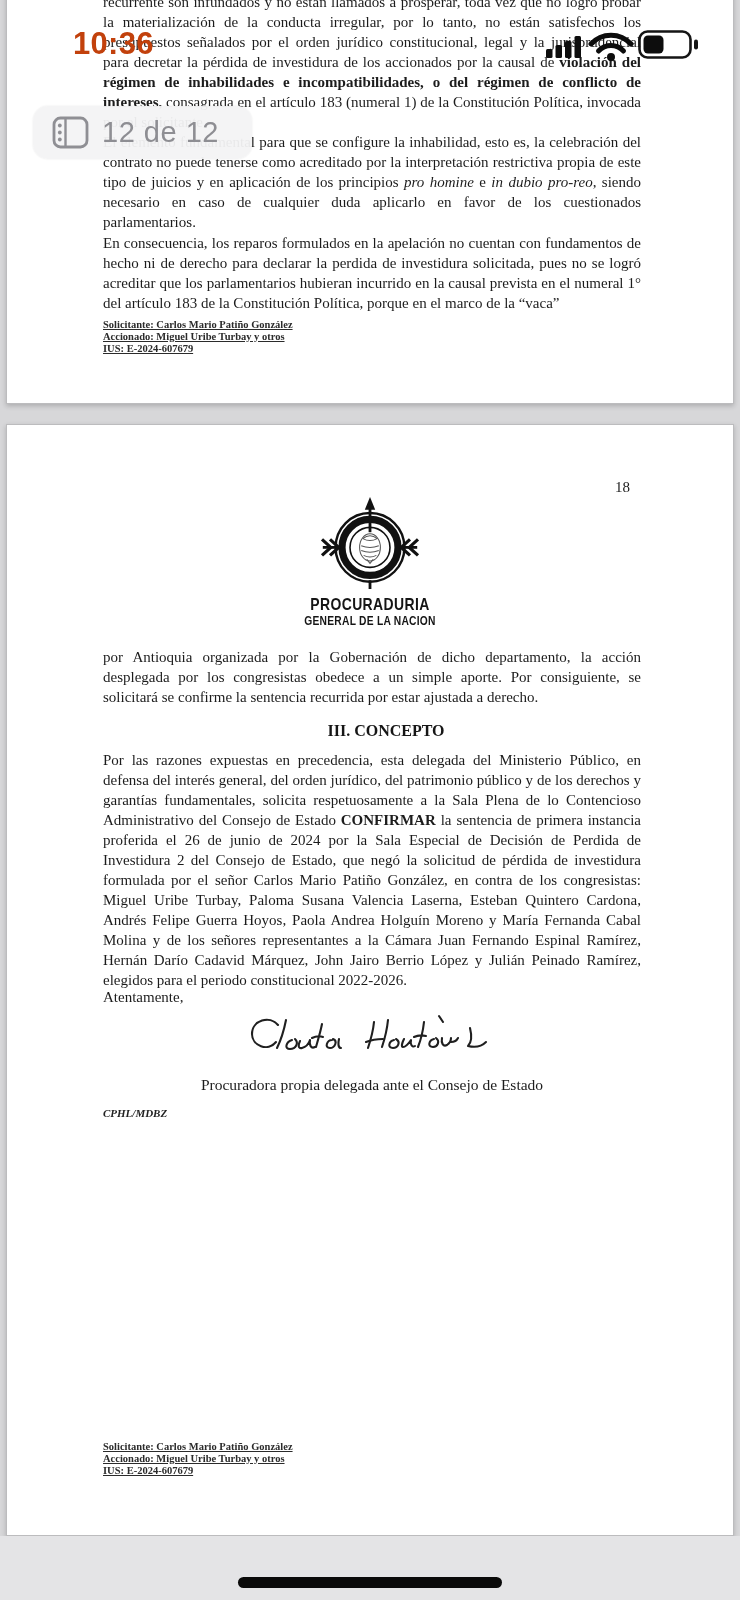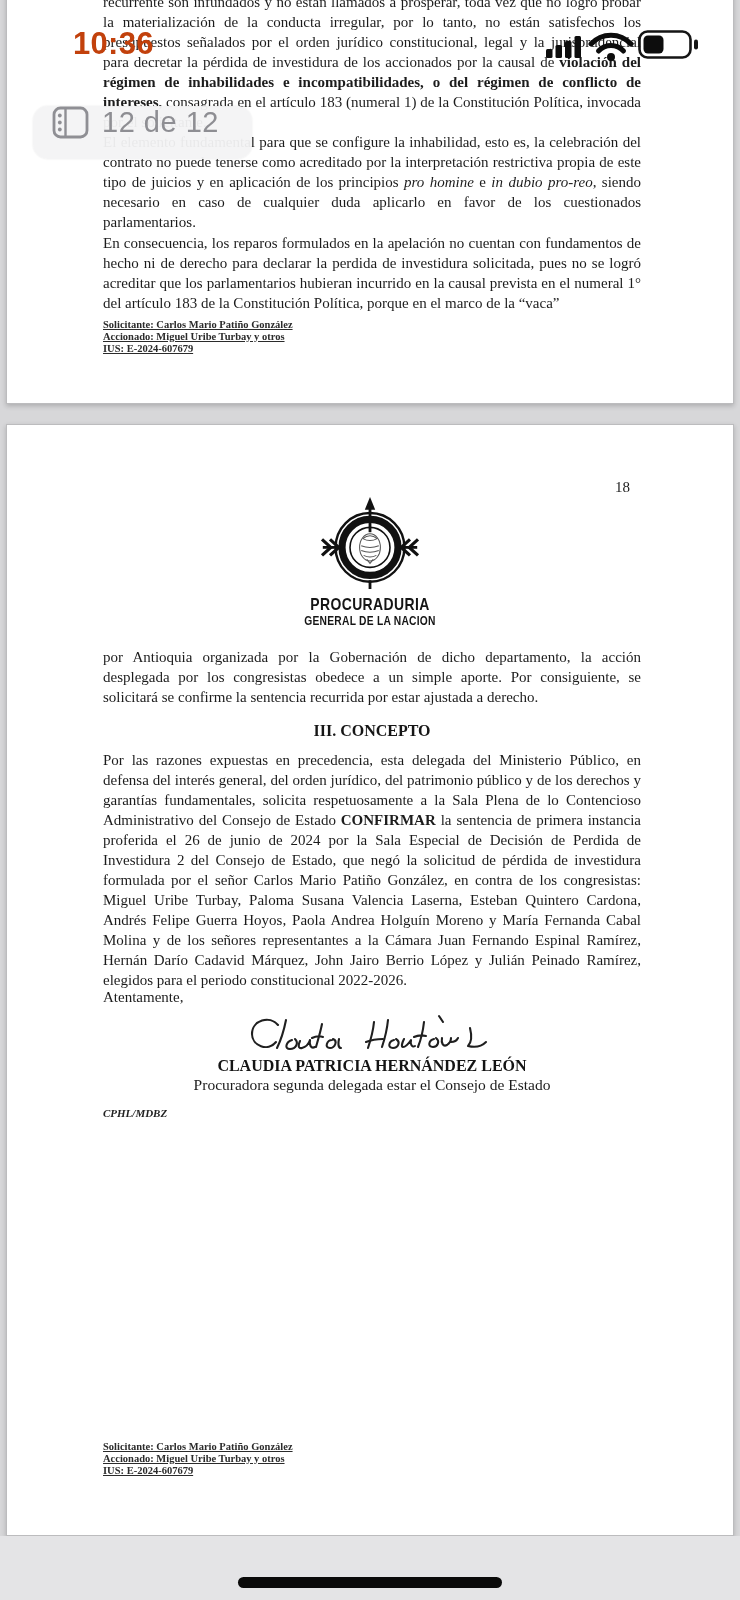--- a/index.html
+++ b/index.html
@@ -23,21 +23,21 @@
 
   .pagenum{position:absolute;right:103px;font-size:15px;color:#1c1c1c;}
 
   
   .logo-wrap{position:absolute;left:50%;transform:translateX(-50%);width:220px;text-align:center;}
   .logo-line1{font-family:"Liberation Sans",sans-serif;font-weight:bold;font-size:17px;
               letter-spacing:.5px;color:#151515;transform:scaleX(.82);margin-top:-2px;}
   .logo-line2{font-family:"Liberation Sans",sans-serif;font-weight:bold;font-size:12.5px;
               letter-spacing:.3px;color:#151515;transform:scaleX(.82);margin-top:-1px;}
 
-  .heading{position:absolute;left:96px;width:538px;text-align:center;font-weight:bold;
+  .heading{position:absolute;left:110px;width:538px;text-align:center;font-weight:bold;
            font-size:16px;color:#161616;}
   .closing{position:absolute;left:96px;font-size:15px;color:#1c1c1c;}
   .sig{position:absolute;left:50%;margin-left:-128px;}
   .sig-name{position:absolute;left:96px;width:538px;text-align:center;font-weight:bold;
             font-size:16px;color:#141414;}
   .sig-title{position:absolute;left:96px;width:538px;text-align:center;
              font-size:15.5px;color:#1c1c1c;}
   .initials{position:absolute;left:96px;font-size:11px;font-weight:600;color:#222;}
 
   
@@ -45,21 +45,21 @@
                font-family:"Liberation Sans",sans-serif;font-weight:bold;
                font-size:31px;letter-spacing:.3px;color:#c2410c;}
   .status-ic{position:absolute;z-index:70;}
   #ic-cell{left:546px;top:36px;}
   #ic-wifi{left:588px;top:31px;}
   #ic-batt{left:638px;top:30px;}
 
   .pill{position:absolute;left:33px;top:106px;width:219px;height:53px;z-index:40;
         background:rgba(243,243,244,0.95);border-radius:15px;
         box-shadow:0 0 2px rgba(0,0,0,0.10);
-        display:flex;padding-left:19px;box-sizing:border-box;}
+        display:flex;align-items:center;padding-left:19px;box-sizing:border-box;}
   .pill-label{font-family:"Liberation Sans",sans-serif;font-size:29px;color:#8e8e93;
               margin-left:13px;letter-spacing:.5px;}
 
   .bottom-bar{position:absolute;left:0;top:1536px;width:740px;height:64px;
               background:#e4e4e6;z-index:8;}
   .home-indicator{position:absolute;left:238px;top:1577px;width:264px;height:11px;
                   border-radius:6px;background:#0a0a0a;z-index:60;}
 </style>
 </head>
 <body>
@@ -130,22 +130,21 @@
         <path d="M152,29 C147,30 145,37 151,37 C156,37 159,31 154,28"></path>
         <path d="M162,28 C160,32 159,36 161,36 C164,36 167,32 169,29 C168,33 170,37 173,35"></path>
         <path d="M182,11 C181,20 178,31 176,36 M172,26 C176,24 180,24 184,25"></path>
         <path d="M192,28 C187,29 185,36 191,36 C196,36 198,30 194,27"></path>
         <path d="M200,27 C199,32 201,36 205,34 C208,32 209,29 209,27 M209,31 C212,31 215,29 216,27"></path>
         <path d="M197,5 L201,11"></path>
         <path d="M228,17 C230,25 229,32 226,35 C234,37 240,35 244,31"></path>
       </g>
     </svg>
 
-    <div class="sig-name" style="top:632px;">CLAUDIA PATRICIA HERNÁNDEZ LEÓN</div>
-    <div class="sig-title" style="top:651px;">Procuradora segunda delegada estar el Consejo de Estado</div>
+    <div class="sig-title" style="top:651px;">Procuradora propia delegada ante el Consejo de Estado</div>
     <div class="initials" style="top:682px;font-style:italic;">CPHL/MDBZ</div>
 
     <div class="page-footer" style="top:1016px;">
       <div class="footer-line">Solicitante: Carlos Mario Patiño González</div>
       <div class="footer-line">Accionado: Miguel Uribe Turbay y otros</div>
       <div class="footer-line">IUS: E-2024-607679</div>
     </div>
   </div>
 
   <div class="status-time">10:36</div>

